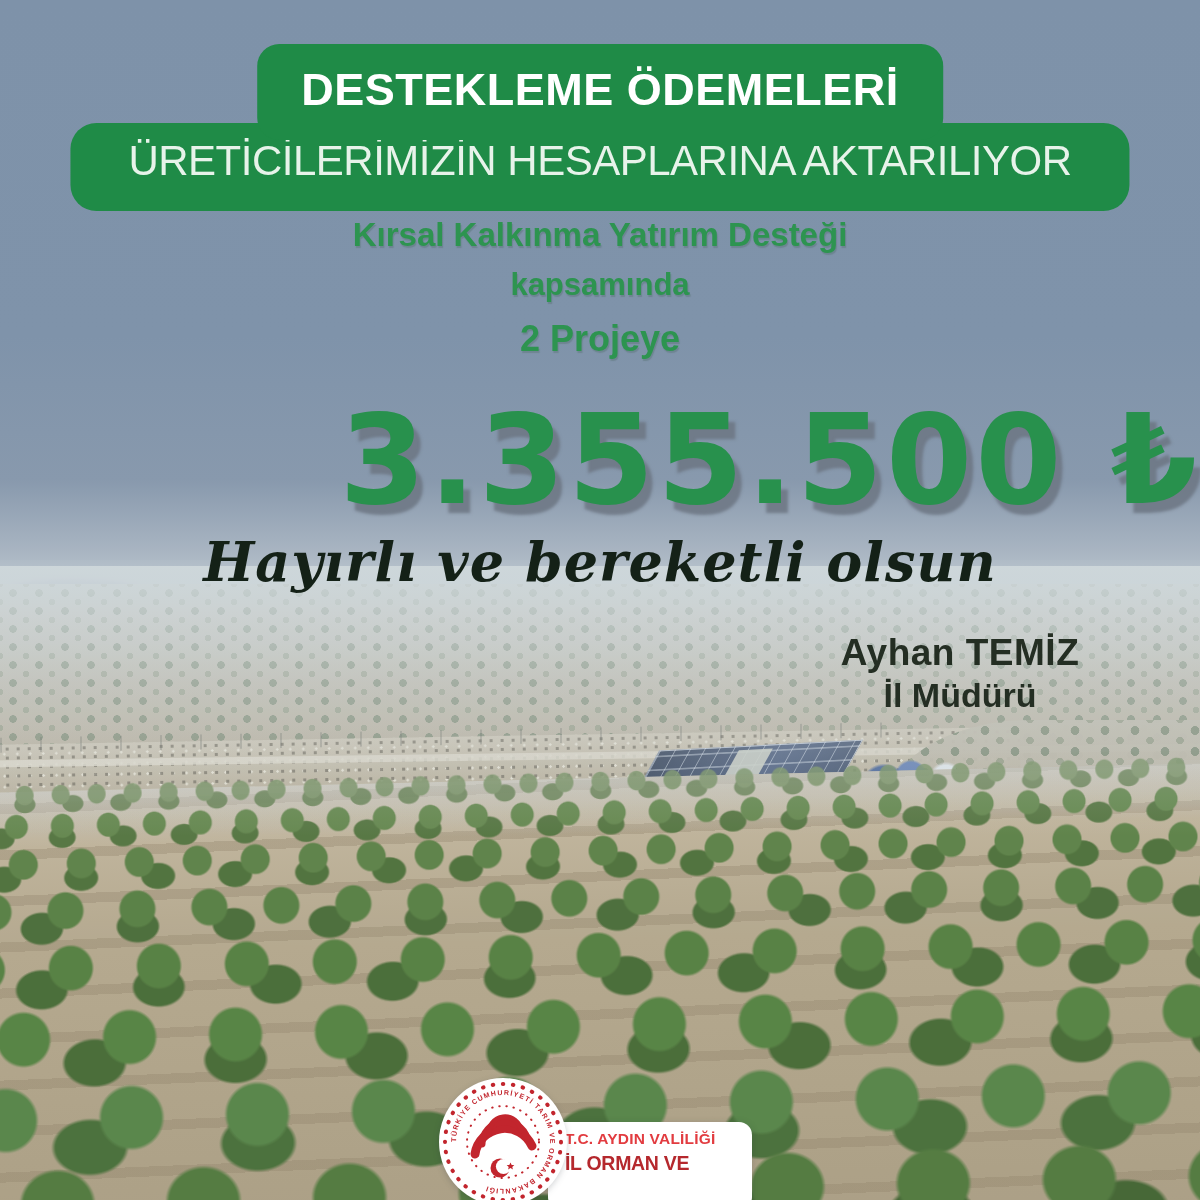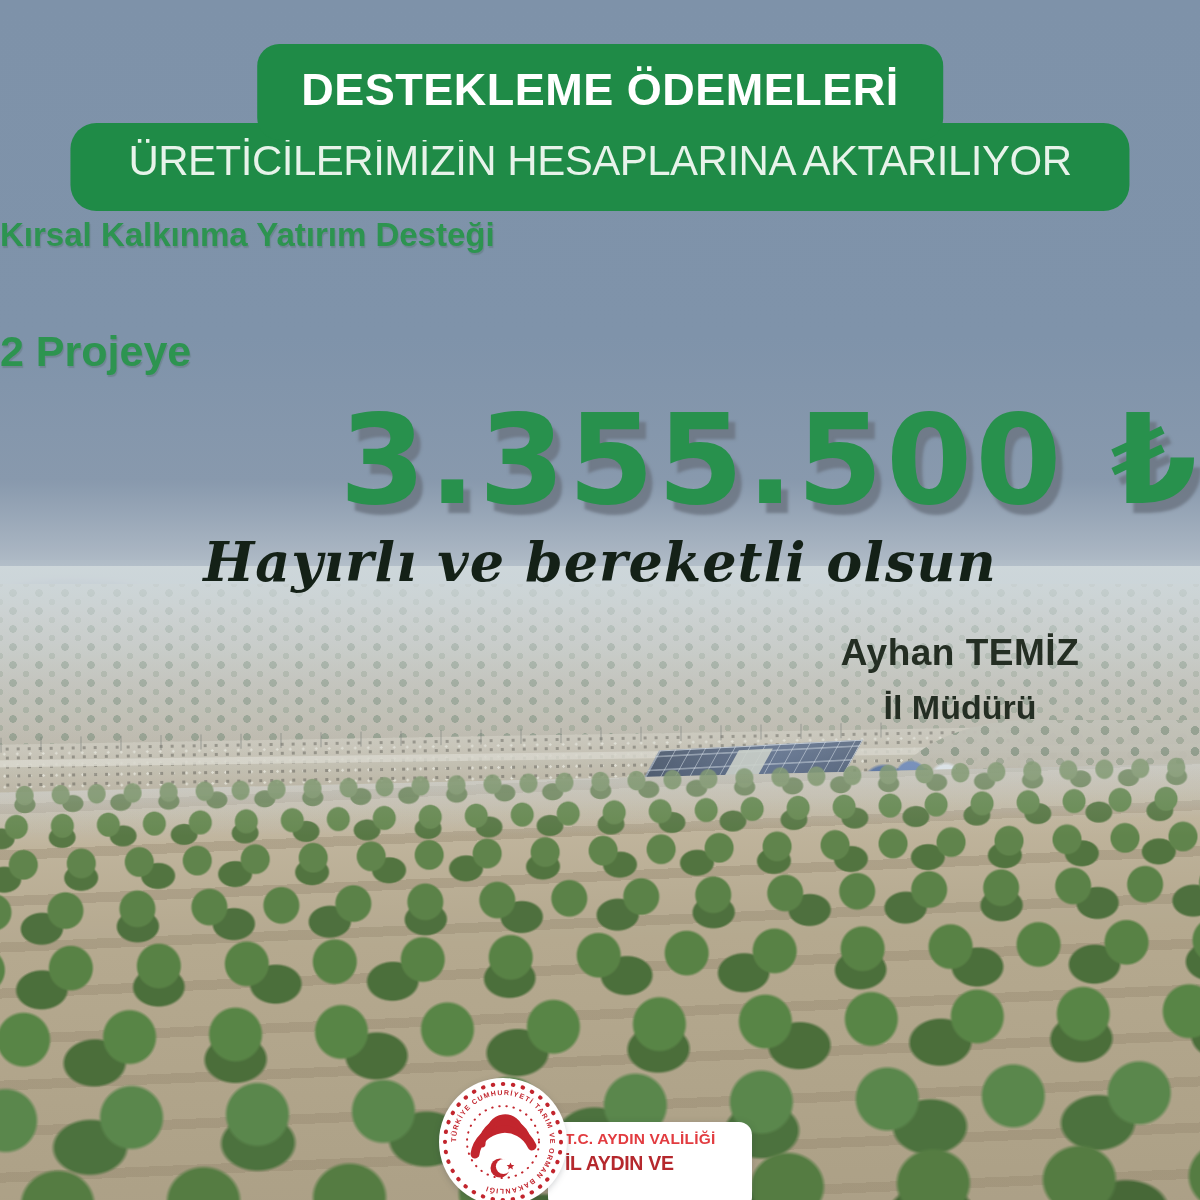--- a/index.html
+++ b/index.html
@@ -110,35 +110,35 @@
   .photo-tint { left:0; right:0; top:560px; bottom:0; pointer-events:none;
     background:rgba(207,214,219,.08); }
 
   
   .banner { left:50%; transform:translateX(-50%); color:#fff; text-align:right; white-space:nowrap; }
   .banner-sub { top:123px; z-index:5; background:#1f8b47; border-radius:26px;
     padding:14px 58px 26px; font-size:42px; font-weight:400; letter-spacing:-.5px;
     color:#e7f3ea; }
   .banner-main { top:44px; z-index:6; background:#1f8b47; border-radius:22px;
     padding:20px 44px 24px; font-size:45px; font-weight:800; letter-spacing:.5px; }
-  .green-line { left:0; right:0; text-align:left; color:#2d9450; font-weight:700;
+  .green-line { left:0; right:0; text-align:center; color:#2d9450; font-weight:700;
     text-shadow:1px 2px 1px rgba(45,80,58,.22); z-index:4; }
   .l1 { top:216px; font-size:33px; }
   .l2 { top:267px; font-size:31px; }
-  .l3 { top:327px; font-size:43px; }
+  .l3 { top:318px; font-size:36px; }
   .amount { left:0; right:0; top:388px; text-align:right; z-index:4;
     font-family:"DejaVu Sans", sans-serif; font-size:124px; font-weight:700;
     letter-spacing:3px; color:#28914d; white-space:nowrap;
     text-shadow:7px 10px 3px rgba(108,118,131,.85); }
   .wish { left:0; right:0; top:530px; text-align:center; z-index:4;
     font-family:"DejaVu Serif", serif; font-style:italic; font-weight:700;
     font-size:54px; color:#142117; letter-spacing:1px; }
   .sig { left:820px; top:632px; width:280px; text-align:center; z-index:4; color:#242e23; }
   .sig-name { font-size:37px; font-weight:700; letter-spacing:.5px; }
-  .sig-title { margin-top:14px; font-size:34px; font-weight:700; }
+  .sig-title { margin-top:2px; font-size:34px; font-weight:700; }
 
   
   .logo-badge { left:548px; top:1094px; width:204px; height:88px; z-index:7;
     background:#fff; border-radius:13px;
     box-shadow:0 2px 8px rgba(30,40,50,.18);margin-top:28px; }
   .seal { position:absolute; left:437px; top:1076px; width:132px; height:132px; z-index:8;
     filter:drop-shadow(0 2px 3px rgba(30,40,50,.2)); }
   .logo-text { position:absolute; left:17px; top:9px; line-height:1; }
   .lt1 { font-size:15.5px; font-weight:700; color:#e23c40; letter-spacing:.2px; margin-bottom:7px; }
   .lt2, .lt3 { font-size:19.5px; font-weight:800; color:#b5282d; letter-spacing:-.3px; margin-bottom:5px; }
@@ -178,35 +178,36 @@
   <div class="layer photo-tint"></div>
 
   <div class="layer banner banner-sub">
     <span>ÜRETİCİLERİMİZİN HESAPLARINA AKTARILIYOR</span>
   </div>
   <div class="layer banner banner-main">
     <span>DESTEKLEME ÖDEMELERİ</span>
   </div>
 
   <div class="layer green-line l1">Kırsal Kalkınma Yatırım Desteği</div>
+  <div class="layer green-line l2">kapsamında</div>
   <div class="layer green-line l3">2 Projeye</div>
 
   <div class="layer amount">3.355.500 ₺</div>
 
   <div class="layer wish">Hayırlı ve bereketli olsun</div>
 
   <div class="layer sig">
     <div class="sig-name">Ayhan TEMİZ</div>
     <div class="sig-title">İl Müdürü</div>
   </div>
 
   <div class="layer logo-badge">
     <div class="logo-text">
       <div class="lt1">T.C. AYDIN VALİLİĞİ</div>
-      <div class="lt2">İL AYDIN VE</div>
+      <div class="lt2">İL ORMAN VE</div>
     </div>
   </div>
   <svg class="layer seal" viewBox="0 0 132 132">
     <circle cx="66" cy="66" r="64" fill="#ffffff"></circle>
     <circle cx="66" cy="66" r="58" fill="none" stroke="#c2252d" stroke-width="4" stroke-dasharray="0.5 9.6" stroke-linecap="round"></circle>
     <path id="sealArc" d="M 66,66 m -47,0 a 47,47 0 1,1 94,0 a 47,47 0 1,1 -94,0" fill="none"></path>
     <text font-size="7" fill="#c2252d" letter-spacing="1.2" font-weight="bold" font-family="Liberation Sans, sans-serif">
       <textPath href="#sealArc">TÜRKİYE CUMHURİYETİ TARIM VE ORMAN BAKANLIĞI</textPath>
     </text>
     <circle cx="66" cy="66" r="36" fill="none" stroke="#c2252d" stroke-width="2" stroke-dasharray="0.4 6.8" stroke-linecap="round"></circle>

